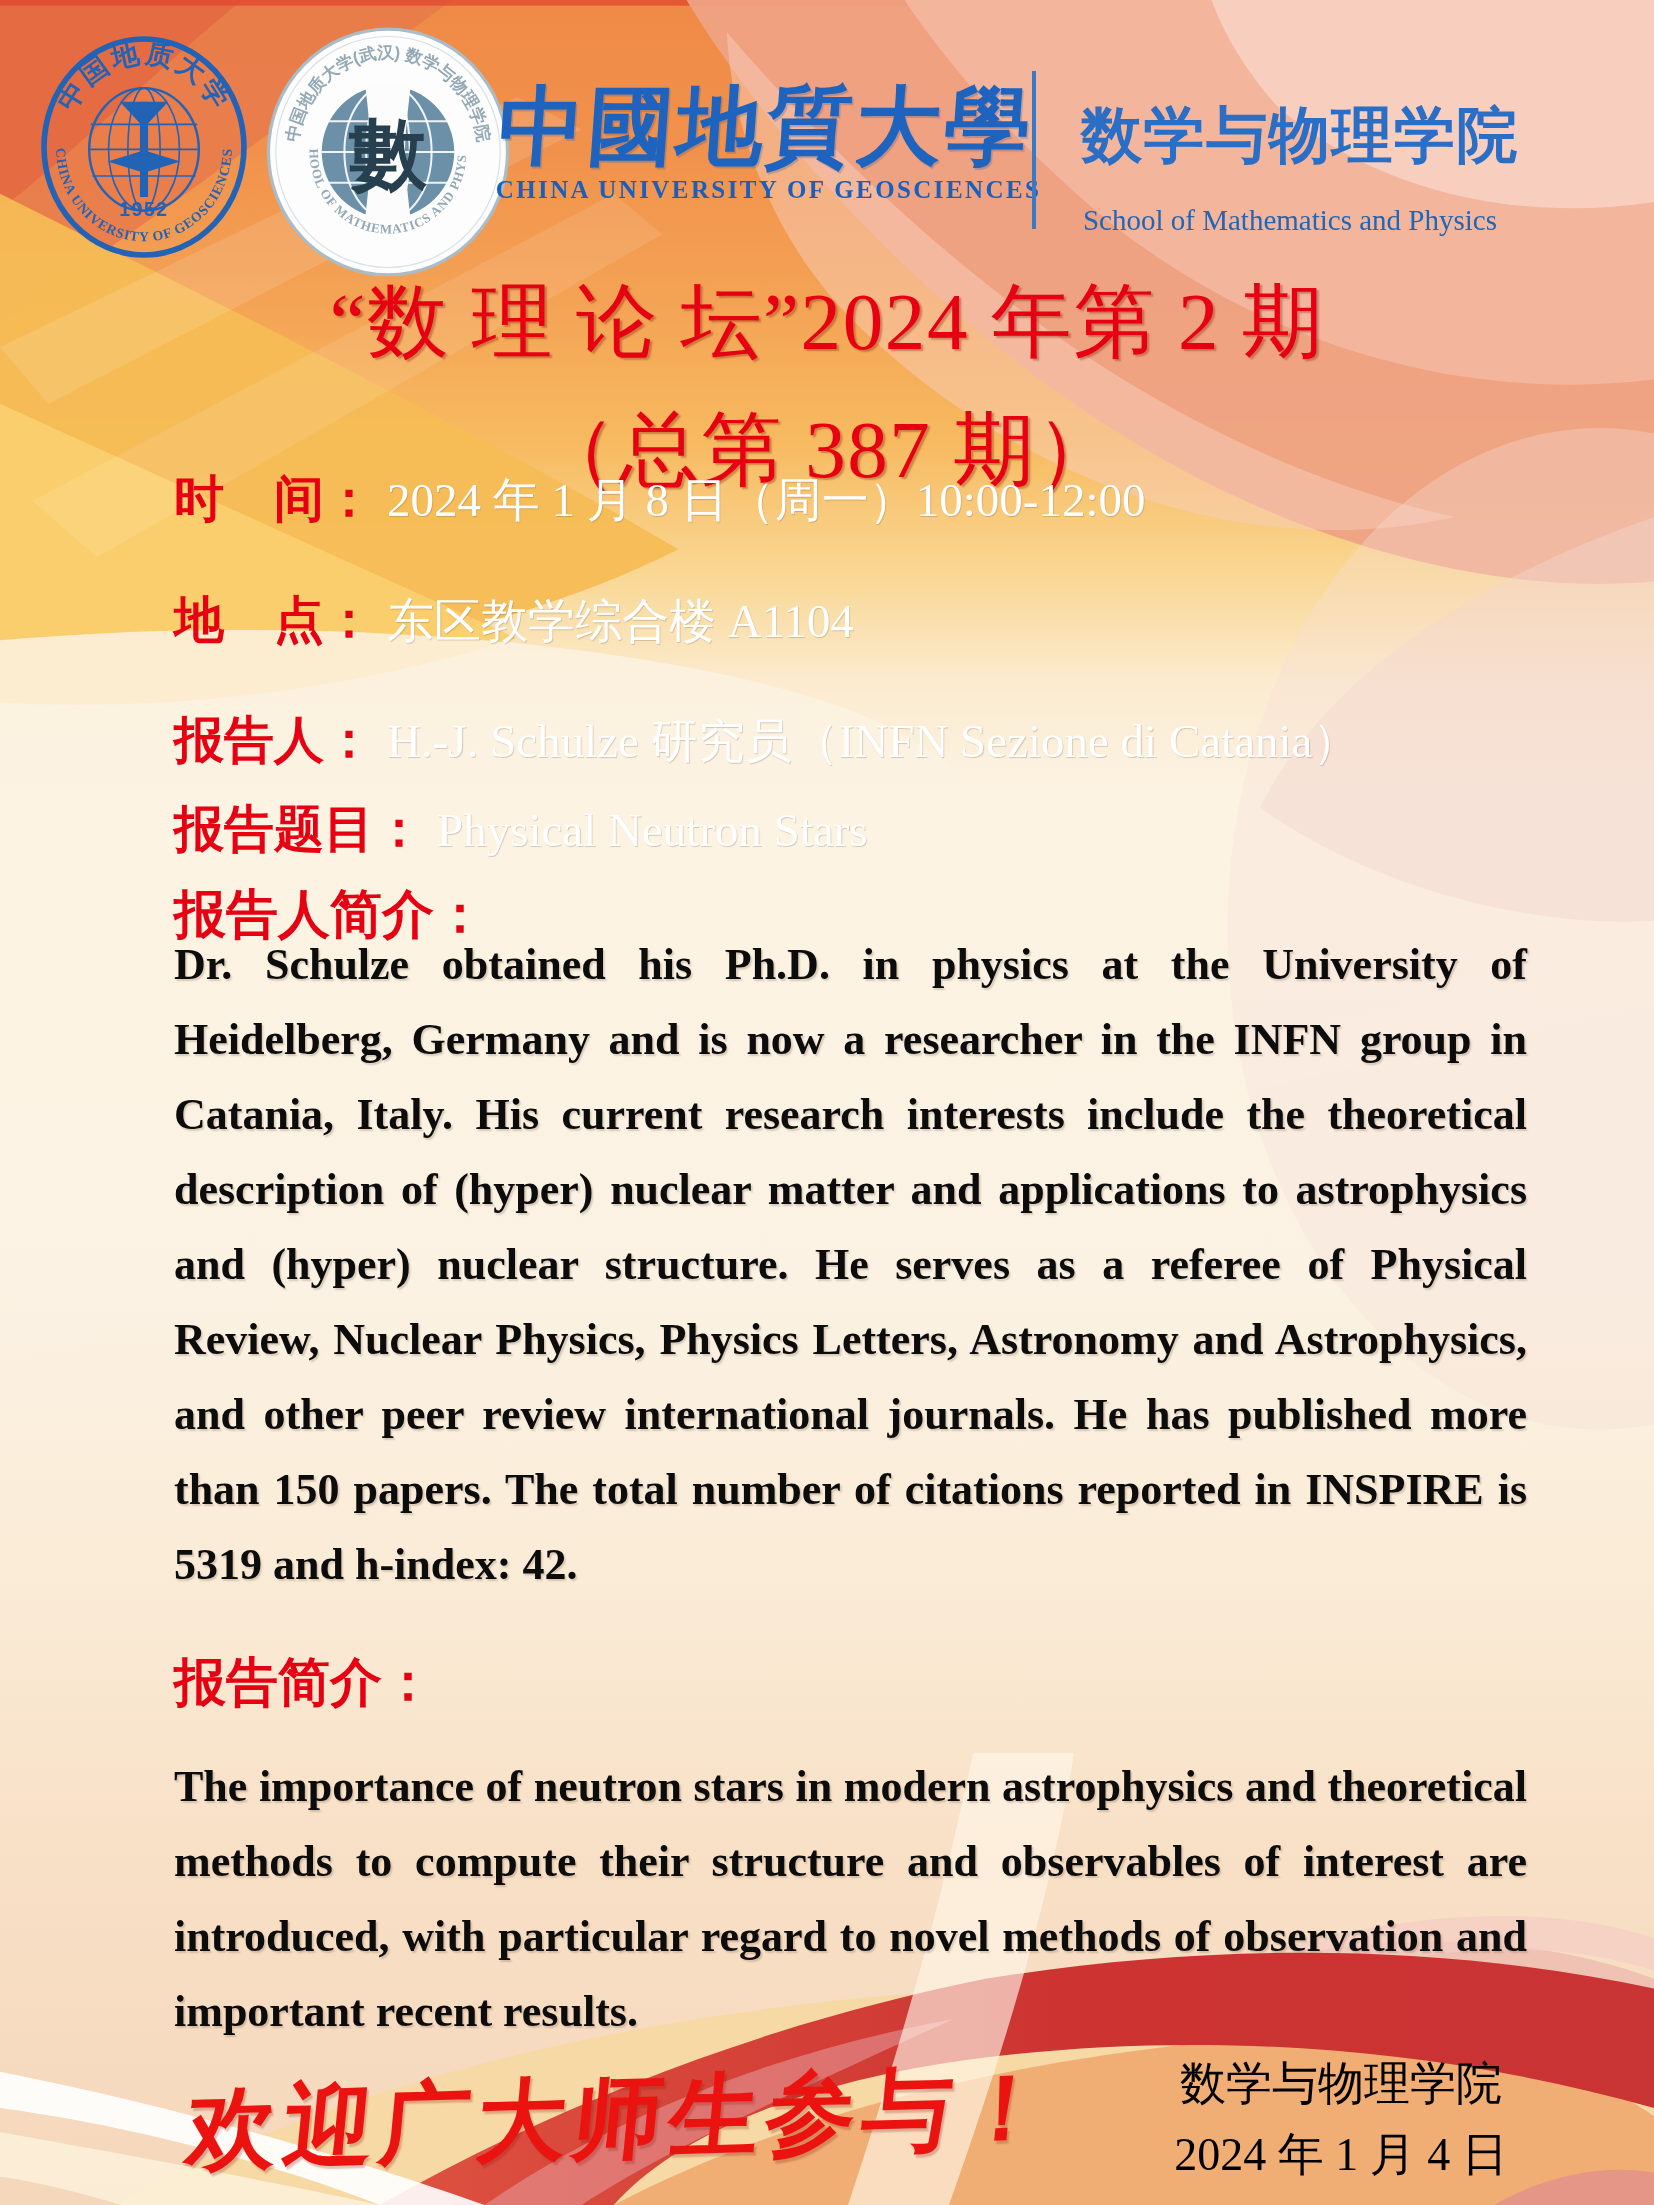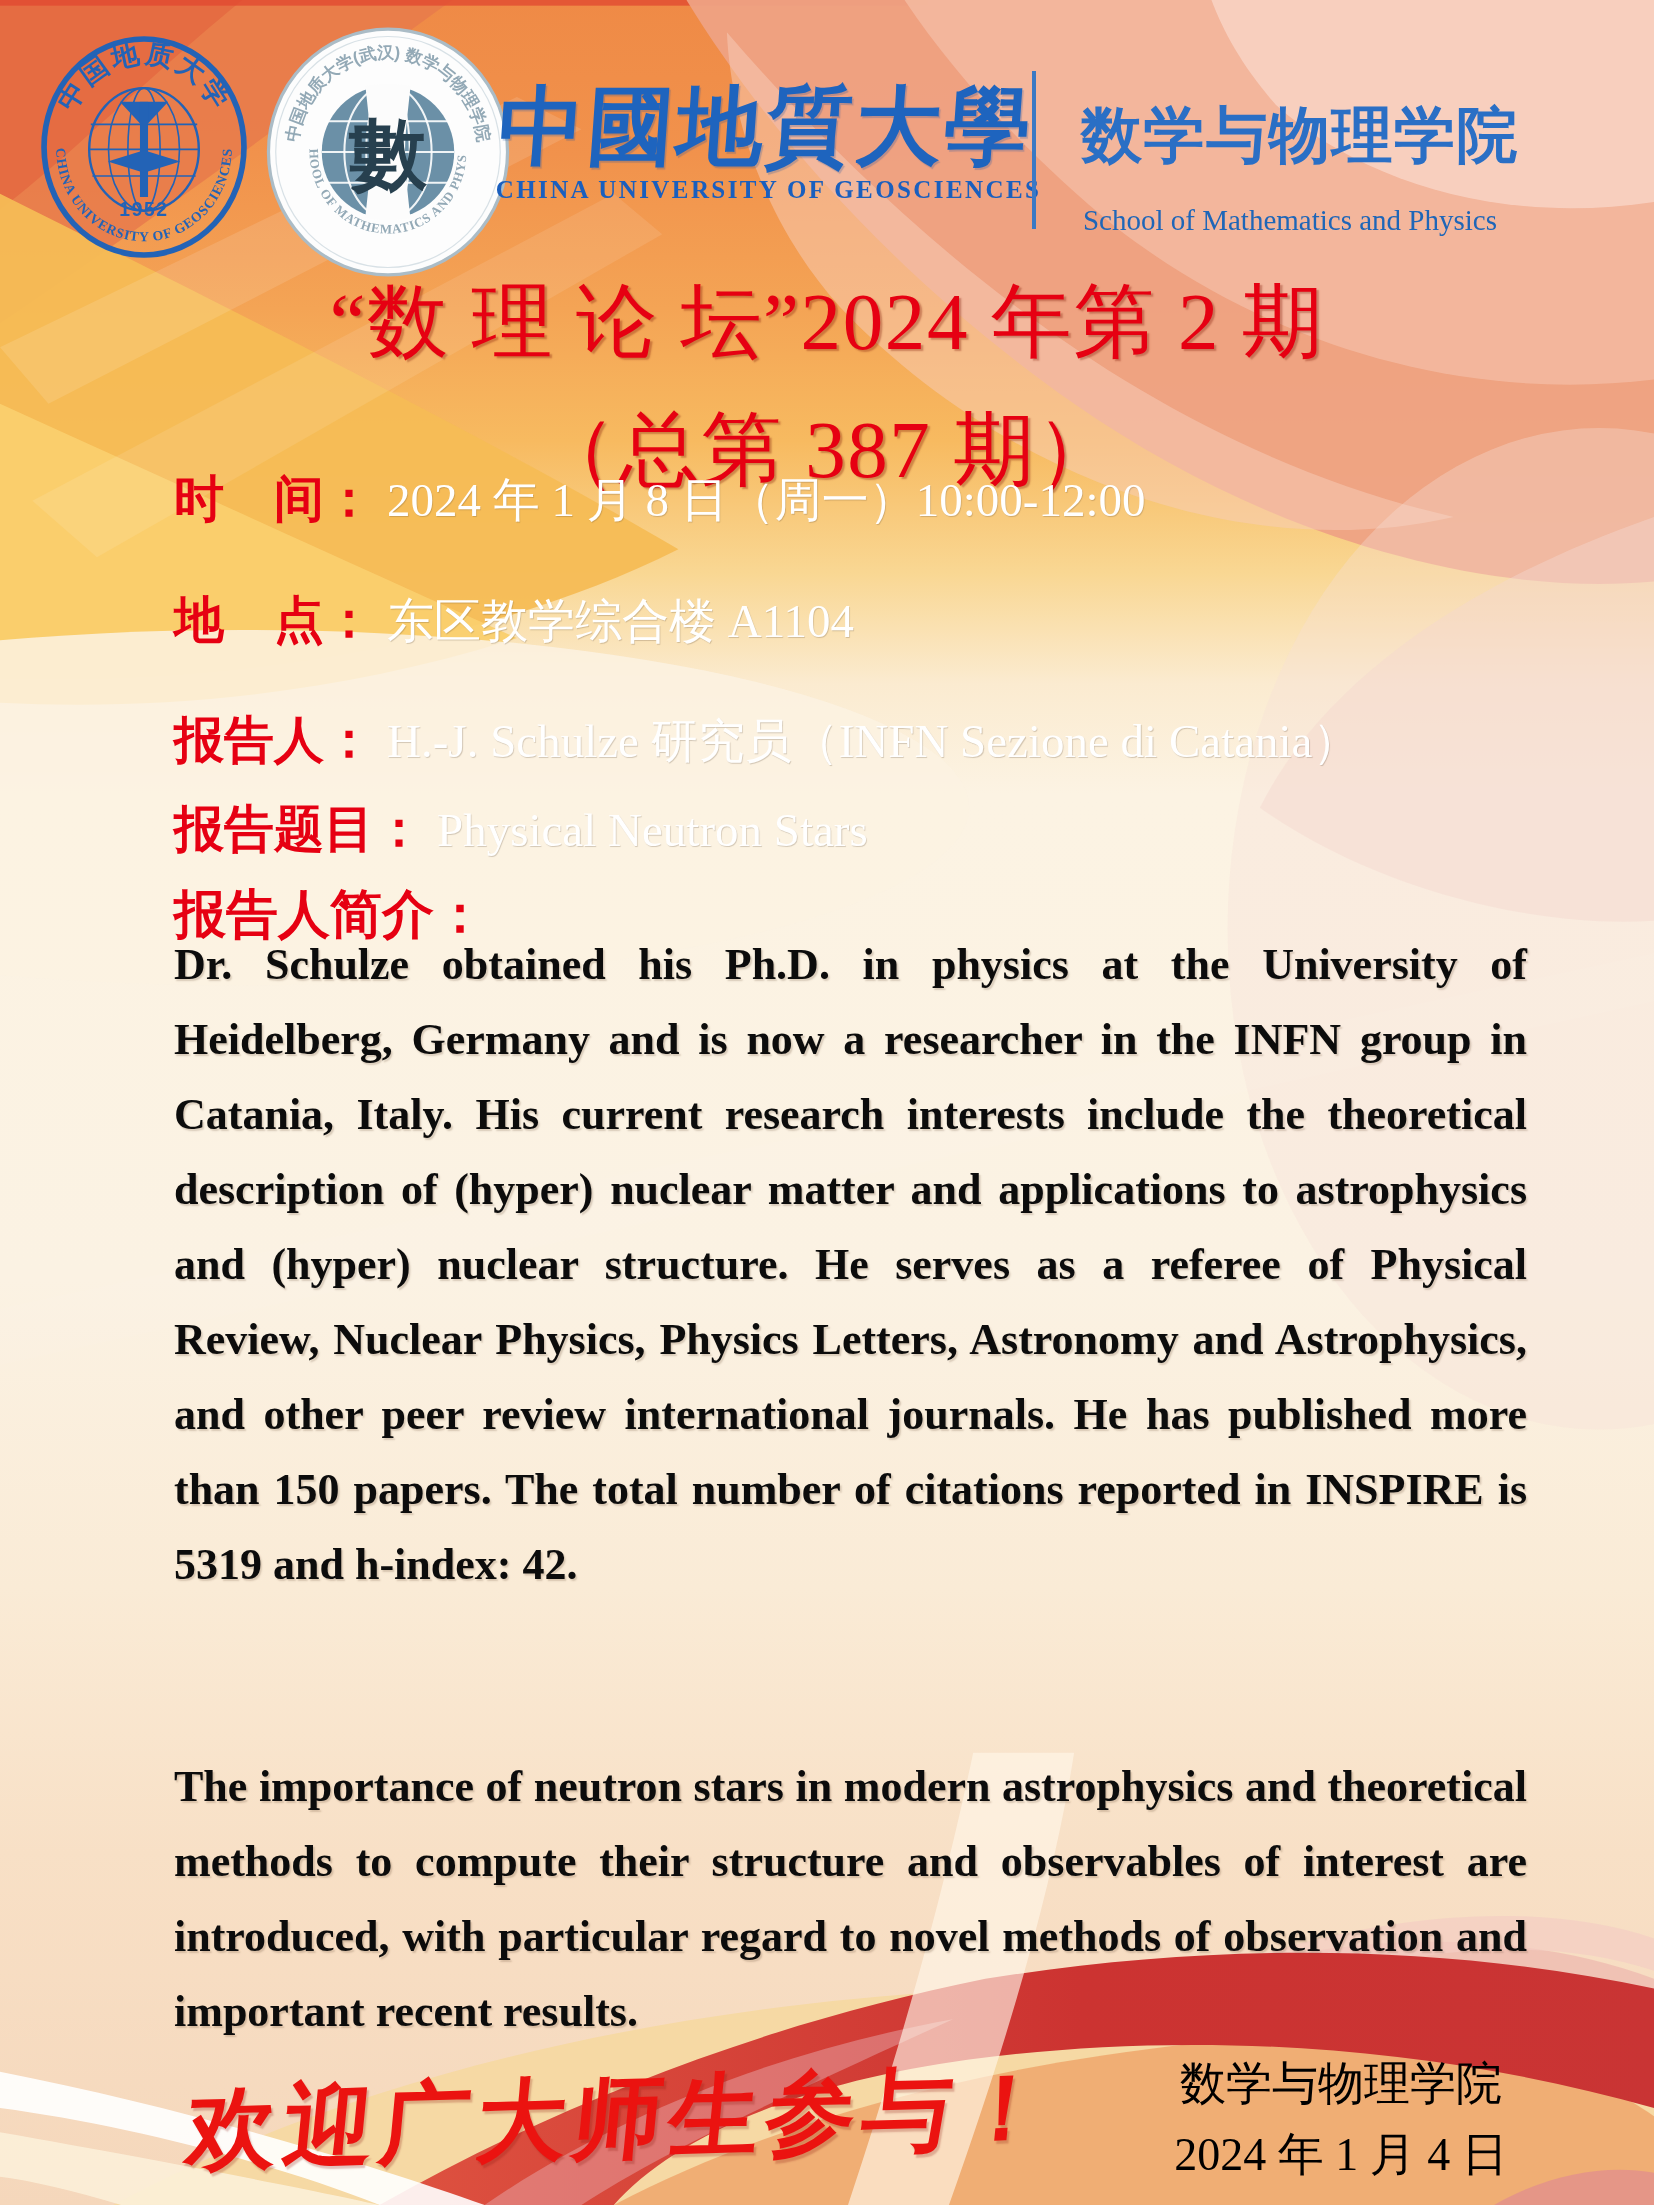--- a/index.html
+++ b/index.html
@@ -212,20 +212,21 @@
   </div>
   <div class="layer drow r4">
     <span class="lbl">报告题目</span>
       <span class="colon">：</span>
     <span class="val song">Physical Neutron Stars</span>
   </div>
 
   <div class="layer sec-head bio-head">报告人简介：</div>
   <div class="layer body-text bio-body song">Dr. Schulze obtained his Ph.D. in physics at the University of Heidelberg, Germany and is now a researcher in the INFN group in Catania, Italy. His current research interests include the theoretical description of (hyper) nuclear matter and applications to astrophysics and (hyper) nuclear structure. He serves as a referee of Physical Review, Nuclear Physics, Physics Letters, Astronomy and Astrophysics, and other peer review international journals. He has published more than 150 papers. The total number of citations reported in INSPIRE is 5319 and h-index: 42.</div>
 
+  <div class="layer sec-head abs-head">报告简介：</div>
   <div class="layer body-text abs-body song">The importance of neutron stars in modern astrophysics and theoretical methods to compute their structure and observables of interest are introduced, with particular regard to novel methods of observation and important recent results.</div>
 
   <div class="layer welcome song">欢迎广大师生参与！</div>
   <div class="layer sig sig-org">数学与物理学院</div>
   <div class="layer sig sig-date song">2024 年 1 月 4 日</div>
 
 </div>
 
 
 </body></html>

